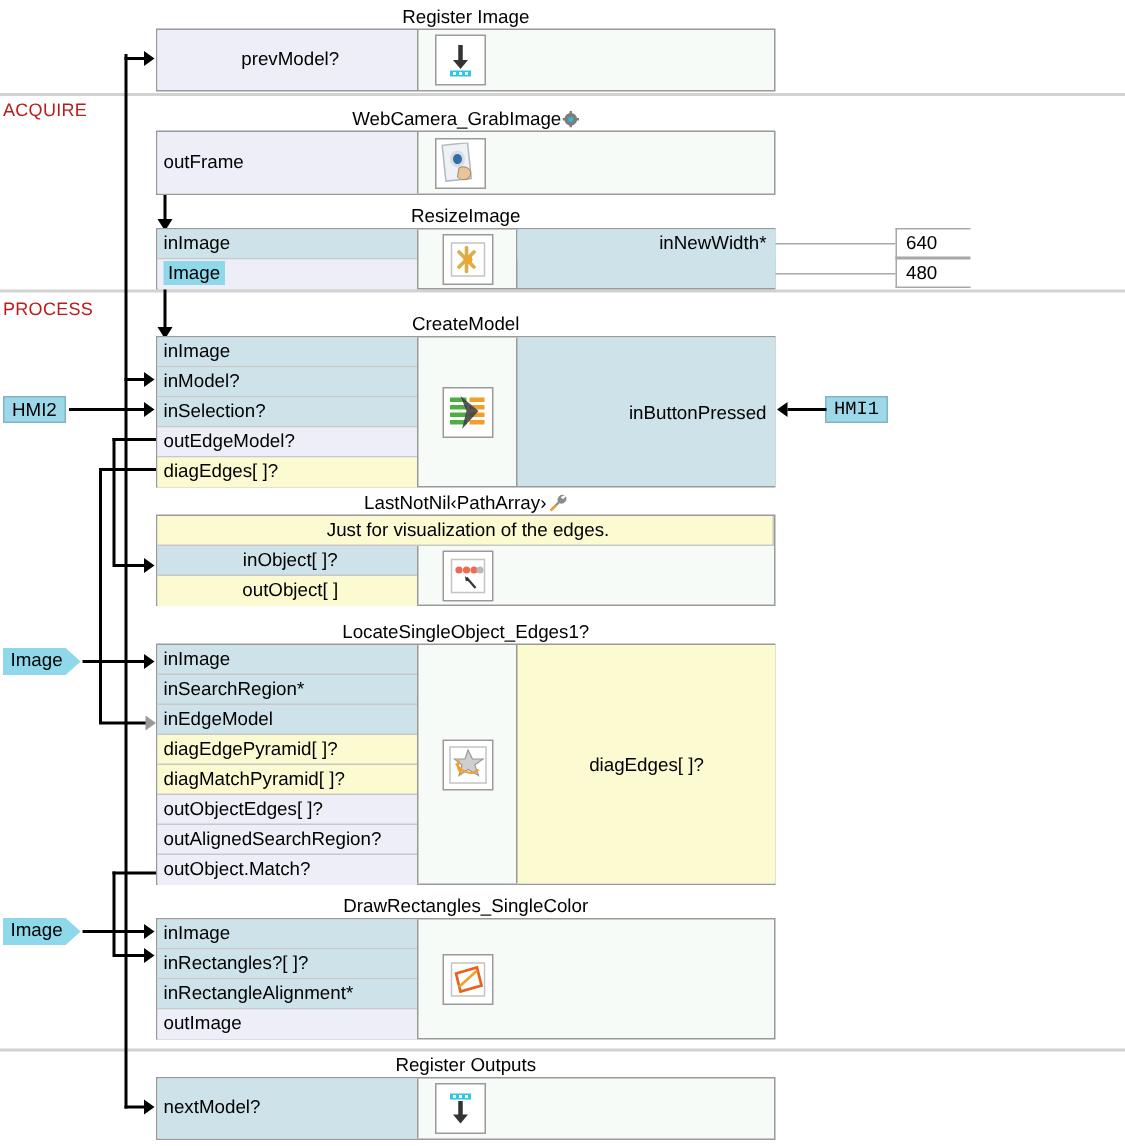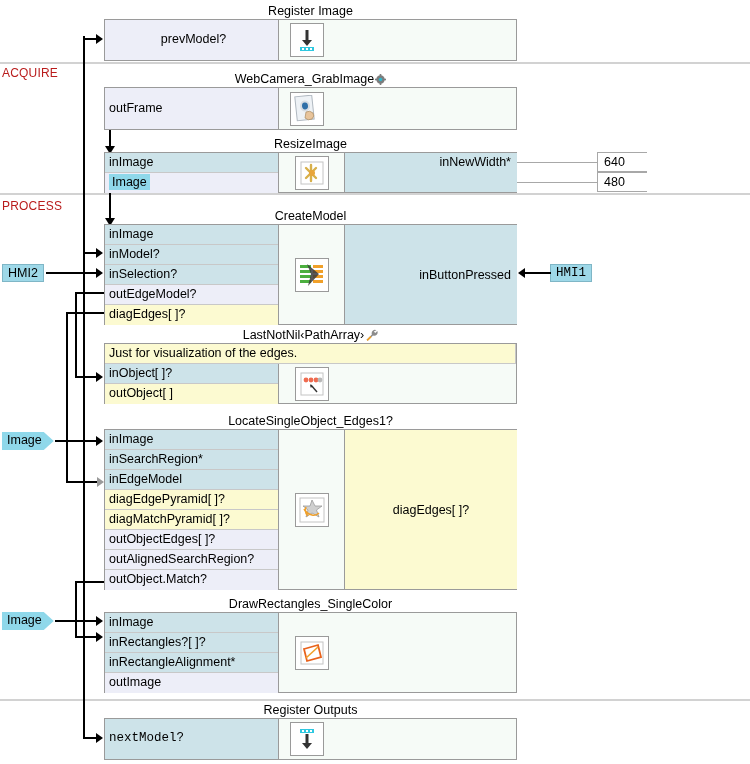--- a/index.html
+++ b/index.html
@@ -311,21 +311,21 @@
   <div class="arrow-r-hollow" style="left:97px; top:477px;"></div>
 
   <div class="block-title" style="left:104px; top:328px; width:413px;">
     <span>LastNotNil‹PathArray›</span><span class="wrench-glyph">
       <svg width="13" height="13" viewBox="0 0 13 13">
         <path d="M11.5 1.2 a3.4 3.4 0 0 0 -4.6 4.3 L1.6 10.7 l1.1 1.1 L8 6.5 a3.4 3.4 0 0 0 4.3 -4.6 L10.3 3.9 L8.8 2.4 Z" fill="#8c8c8c"></path>
         <path d="M5.4 7.1 L1.6 10.8 l1.1 1.1 L6.5 8.2 Z" fill="#f2a227"></path>
       </svg>
     </span>
   </div>
-  <div class="block" style="left:104px; top:343px; width:413px; height:61px;">
+  <div class="block" style="left:104px; top:343px; width:413px; height:61px;text-align:center;">
     <div class="rows" style="width:174px; height:100%;">
       <div class="row note" style="width:411px; border-right:1px solid #c8c8c8;">Just for visualization of the edges.</div>
       <div class="row in">inObject[ ]?</div>
       <div class="row diag">outObject[ ]</div>
     </div>
     <div class="iconcell" style="left:175px; top:20px; width:64px; height:39px;">
       <div class="iconbox">
         <svg width="26" height="26" viewBox="0 0 26 26">
           <rect x="2" y="2" width="22" height="22" fill="#fff" stroke="#c4c4c4"></rect>
           <circle cx="7" cy="9" r="2.4" fill="#ef6b50"></circle>
@@ -392,21 +392,21 @@
         </svg>
       </div>
     </div>
   </div>
 
   <div class="tag pointed" style="left:2px; top:612px;">Image</div>
   <div class="hline" style="left:55px; top:620px; width:42px;"></div>
   <div class="arrow-r" style="left:96px; top:616px;"></div>
 
   <div class="block-title" style="left:104px; top:703px; width:413px;">Register Outputs</div>
-  <div class="block" style="left:104px; top:718px; width:413px; height:42px;font-family:Liberation Mono, monospace;">
+  <div class="block" style="left:104px; top:718px; width:413px; height:42px;">
     <div class="rows" style="width:174px; height:100%;">
       <div class="row in" style="height:40px; line-height:39px;">nextModel?</div>
     </div>
     <div class="iconcell" style="left:175px; top:0; width:54px; height:40px;">
       <div class="iconbox">
         <svg width="24" height="26" viewBox="0 0 24 26">
           <rect x="3" y="1" width="18" height="24" fill="#ffffff" stroke="none"></rect>
           <rect x="5" y="3" width="14" height="4" fill="#2ec8e0"></rect>
           <rect x="7" y="4" width="2" height="2" fill="#fff"></rect>
           <rect x="11" y="4" width="2" height="2" fill="#fff"></rect>

